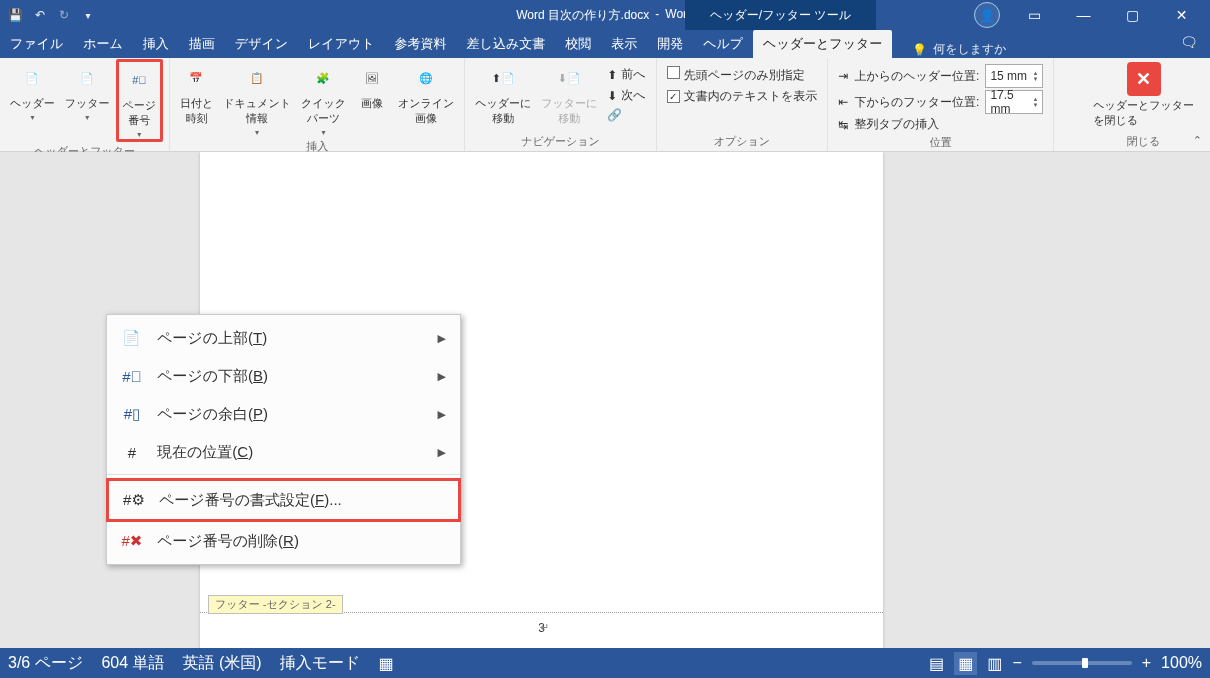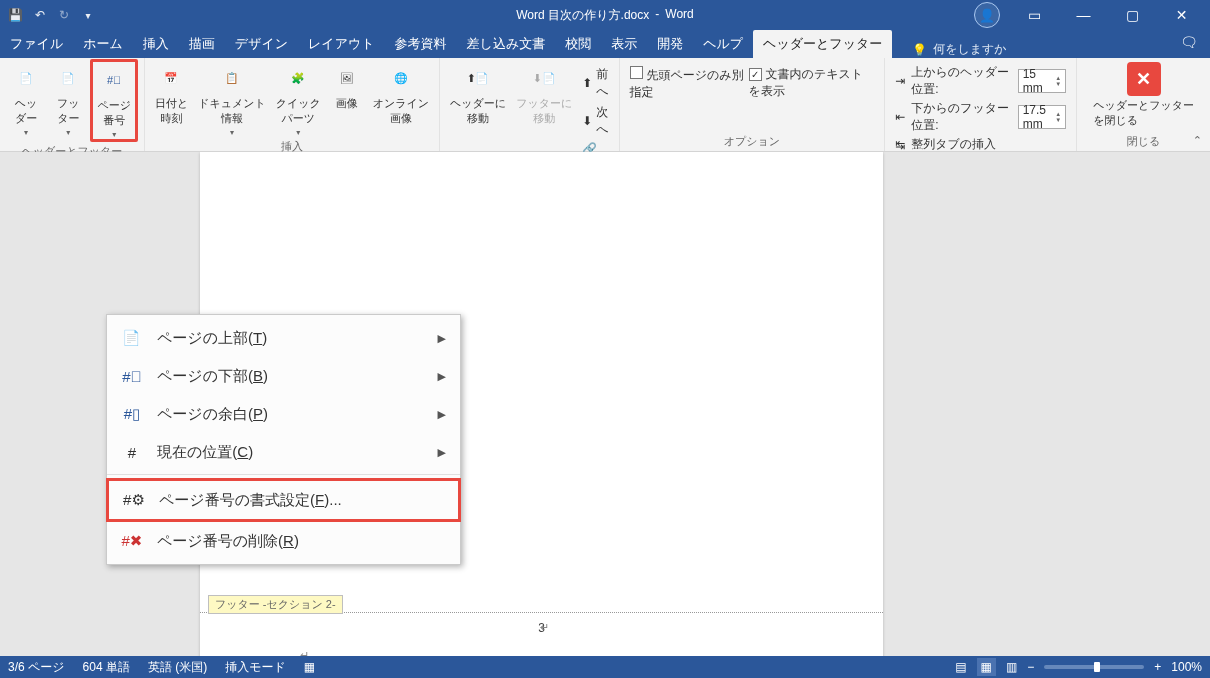--- a/index.html
+++ b/index.html
@@ -22,21 +22,21 @@
 .group-body{flex:1;display:flex;align-items:flex-start;gap:2px}
 .group-label{font-size:11px;color:#666;padding:2px 0;white-space:nowrap}
 .rbtn{display:flex;flex-direction:column;align-items:center;justify-content:flex-start;padding:2px 4px 0 4px;font-size:11px;color:#333;gap:2px;cursor:pointer;text-align:center}
 .rbtn .icon{width:32px;height:32px;display:flex;align-items:center;justify-content:center}
 .rbtn.highlighted{border:3px solid #e8483f;border-radius:2px;margin-top:-1px}
 .rbtn.disabled{color:#a9a9a9}
 .drop-caret{font-size:8px;color:#666}
 .nav-rows{display:flex;flex-direction:column;gap:0;font-size:12px;color:#333;padding-top:4px}
 .nav-row{display:flex;align-items:center;gap:4px;padding:2px 4px}
 .nav-row.disabled{color:#a9a9a9}
-.opt-rows{display:flex;gap:4px;font-size:12px;color:#333;padding:6px 4px 0 4px}
+.opt-rows{display:flex;flex-direction:column;gap:4px;font-size:12px;color:#333;padding:6px 4px 0 4px}
 .chk{width:13px;height:13px;border:1px solid #777;display:inline-flex;align-items:center;justify-content:center;font-size:10px;color:#333;margin-right:4px;background:#fff}
 .pos-rows{display:flex;flex-direction:column;gap:2px;font-size:12px;color:#333;padding:4px 4px 0 4px}
 .pos-row{display:flex;align-items:center;gap:6px}
 .pos-input{width:58px;height:24px;border:1px solid #ababab;background:#fff;font-size:12px;text-align:left;padding:0 4px;display:flex;align-items:center;justify-content:space-between}
 .spin{display:flex;flex-direction:column;font-size:6px;color:#666;line-height:6px}
 .close-btn{display:flex;flex-direction:column;align-items:center;font-size:11px;color:#333;padding:2px 10px 0 10px;gap:2px}
 .close-x{width:34px;height:34px;background:#e8483f;color:#fff;display:flex;align-items:center;justify-content:center;font-size:18px;border-radius:4px;font-weight:bold}
 .collapse-caret{position:absolute;right:8px;bottom:4px;color:#666;font-size:11px}
 .doc-area{flex:1;background:#e6e6e6;position:relative;overflow:hidden}
 .page{position:absolute;left:200px;width:683px;background:#fff;box-shadow:0 1px 3px rgba(0,0,0,.2)}
@@ -44,41 +44,42 @@
 .footer-label{position:absolute;left:8px;top:-18px;background:#fef9c3;border:1px solid #bfbfbf;font-size:11px;color:#666;padding:1px 6px}
 .footer-dotted{position:absolute;left:0;right:0;top:460px;border-top:1px dotted #999;height:50px}
 .center-num{position:absolute;left:50%;top:8px;transform:translateX(-50%);font-size:12px;color:#444}
 .para-mark{font-size:11px;color:#888;position:absolute}
 .menu{position:absolute;left:106px;top:162px;width:355px;background:#fcfcfc;border:1px solid #cacaca;box-shadow:2px 2px 6px rgba(0,0,0,.3);padding:4px 0}
 .menu-item{display:flex;align-items:center;padding:8px 14px;font-size:15px;color:#333;gap:14px;cursor:pointer}
 .menu-item.highlight{border:3px solid #e8483f;margin:0 -1px}
 .menu-icon{width:22px;height:22px;display:flex;align-items:center;justify-content:center}
 .menu-arrow{margin-left:auto;font-size:11px;color:#555}
 .menu-sep{height:1px;background:#e0e0e0;margin:3px 0}
-.statusbar{height:22px;background:#2b579a;color:#fff;display:flex;align-items:center;font-size:12px;padding:0 8px;gap:18px}
+.statusbar{height:30px;background:#2b579a;color:#fff;display:flex;align-items:center;font-size:16px;padding:0 8px;gap:18px}
 .status-right{margin-left:auto;display:flex;align-items:center;gap:10px}
 .zoom-slider{width:100px;height:4px;background:#6688bb;position:relative;border-radius:2px}
 .zoom-thumb{position:absolute;left:50%;top:-3px;width:6px;height:10px;background:#fff;border-radius:1px}
 u{text-decoration:underline}
 </style>
 </head>
 <body>
 
 <div class="titlebar">
   <div class="qat">
     <span class="qat-icon">💾</span>
     <span class="qat-icon">↶</span>
     <span class="qat-icon" style="opacity:.5">↻</span>
     <span class="qat-icon" style="font-size:10px">▾</span>
   </div>
   <div class="title-center">
     <span>Word 目次の作り方.docx</span>
     <span>-</span>
     <span>Word</span>
   </div>
+  <div class="titlebar-tool">ヘッダー/フッター ツール</div>
   <div class="win-controls">
     <span class="user-icon">👤</span>
     <span class="win-btn">▭</span>
     <span class="win-btn">—</span>
     <span class="win-btn">▢</span>
     <span class="win-btn">✕</span>
   </div>
 </div>
 
 <div class="tabbar">

